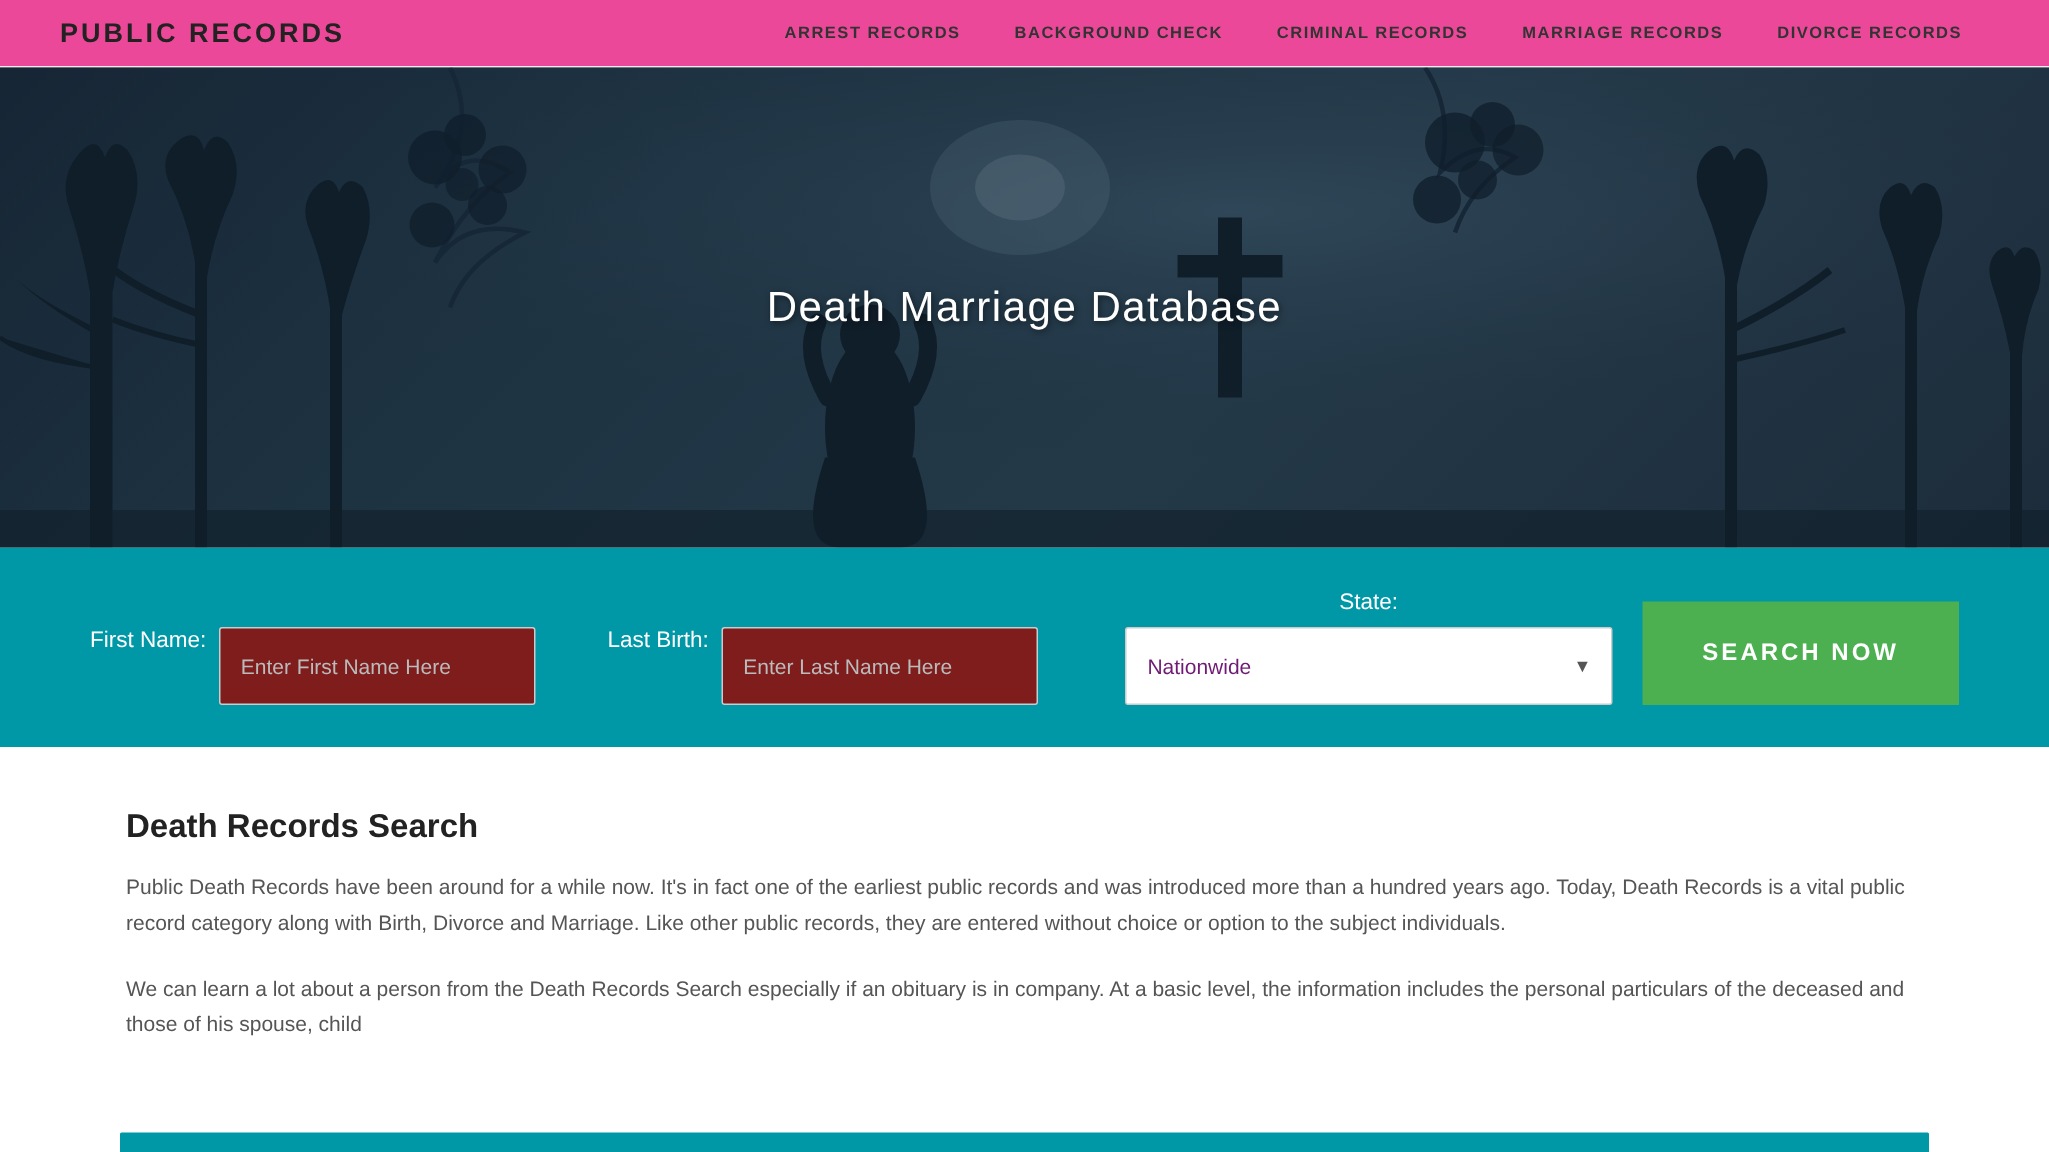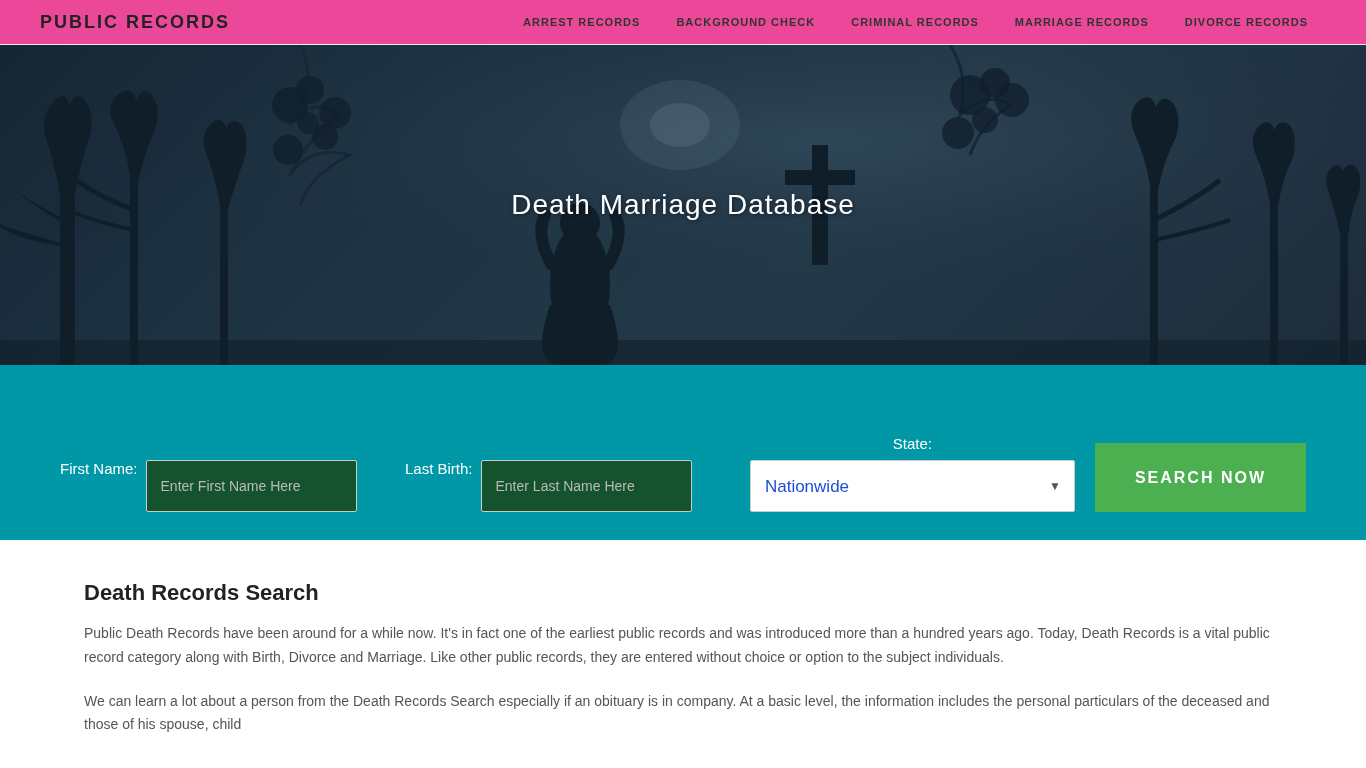--- a/index.html
+++ b/index.html
@@ -90,49 +90,48 @@
       font-weight: 400;
       text-align: center;
     }
     .search-field input {
       height: 52px;
       border: 1px solid #ccc;
       border-radius: 2px;
       padding: 0 14px;
       font-size: 14px;
       color: #999;
-      background: #14532d;
+      background: #7f1d1d;
       outline: none;
     }
     .search-field input::placeholder { color: #bbb; }
     .state-field {
       display: flex;
       flex-direction: column;
       gap: 8px;
       flex: 1;
-      margin-top: 42px;
     }
     .state-field label {
       color: #fff;
       font-size: 15px;
       font-weight: 400;
       text-align: center;
     }
     .state-select-wrapper {
       position: relative;
       height: 52px;
     }
     .state-select-wrapper select {
       width: 100%;
       height: 100%;
       border: 1px solid #ccc;
       border-radius: 2px;
       padding: 0 40px 0 14px;
-      font-size: 17px;
-      color: #1d4ed8;
+      font-size: 14px;
+      color: #701a75;
       background: #fff;
       appearance: none;
       cursor: pointer;
       outline: none;
     }
     .state-select-wrapper::after {
       content: '▼';
       position: absolute;
       right: 14px;
       top: 50%;

